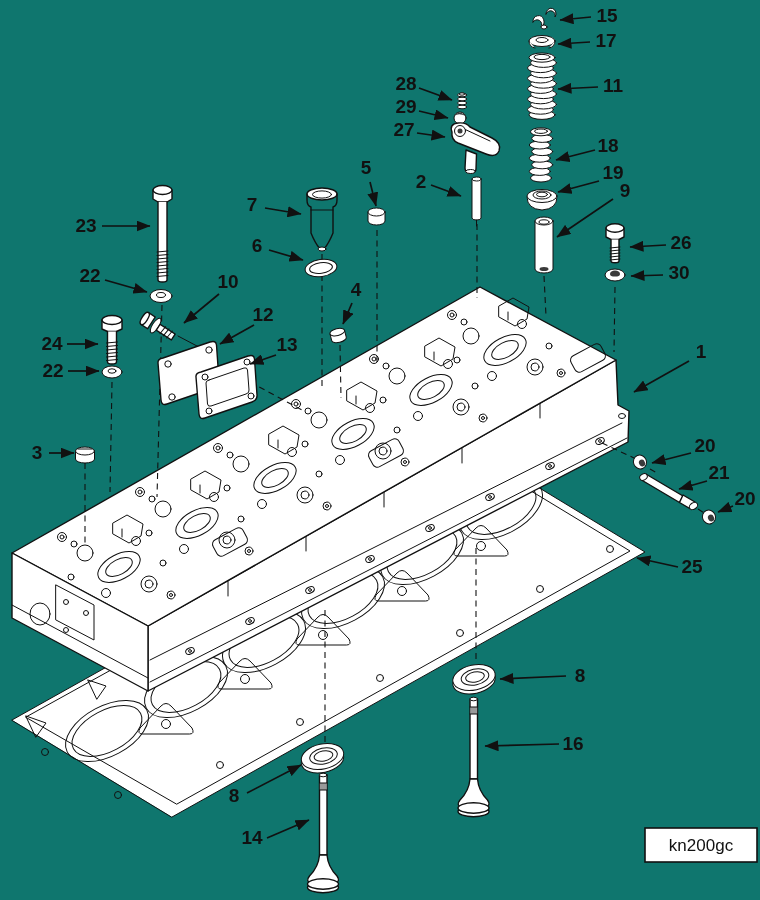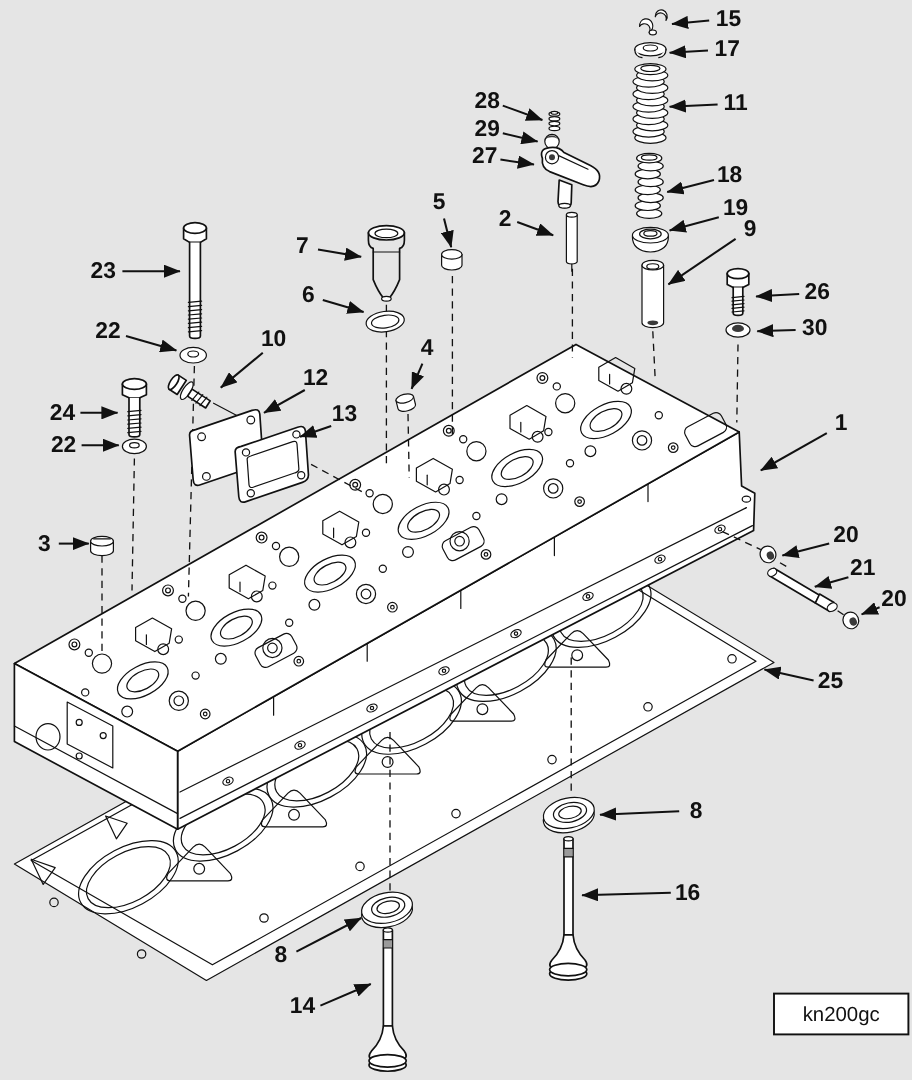--- a/index.html
+++ b/index.html
@@ -1,16 +1,16 @@
 <!DOCTYPE html>
 <html><head>
 <meta charset="utf-8">
 <style>
   html,body{margin:0;padding:0;background:#ffffff;}
-  .stage{position:relative;width:760px;height:900px;background:#e5e5e5;overflow:hidden;
+  .stage{position:relative;width:760px;height:900px;background:#0f766e;overflow:hidden;
          font-family:"Liberation Sans", sans-serif;}
   svg{display:block;}
   .ln{stroke:#111;fill:none;stroke-width:1.4;stroke-linecap:round;stroke-linejoin:round;}
   .lnf{stroke:#111;fill:#fff;stroke-width:1.4;stroke-linecap:round;stroke-linejoin:round;}
   .thin{stroke:#111;fill:none;stroke-width:1;stroke-linecap:round;stroke-linejoin:round;}
   .thinf{stroke:#111;fill:#fff;stroke-width:1;stroke-linecap:round;stroke-linejoin:round;}
   .dk{fill:#3a3a3a;stroke:none;}
   .gy{fill:#9a9a9a;stroke:none;}
   .dash{stroke:#111;fill:none;stroke-width:1.1;stroke-dasharray:6 4.5;}
   .lead{stroke:#111;fill:none;stroke-width:1.7;}

